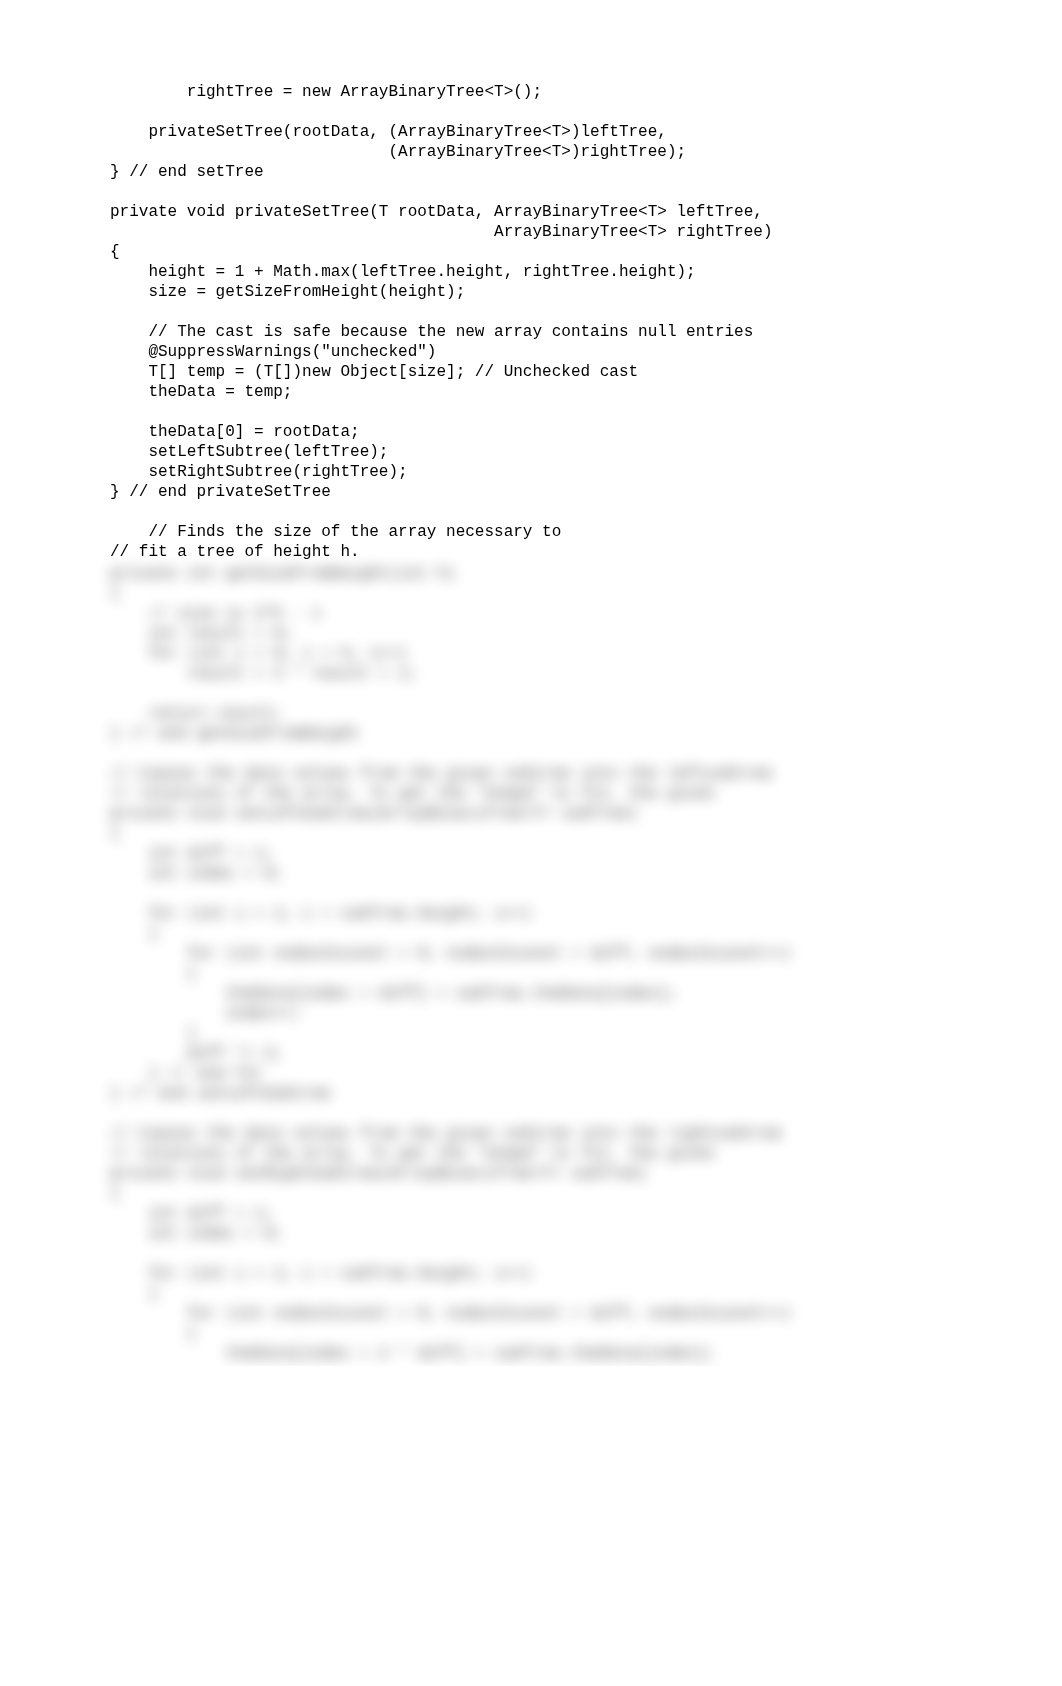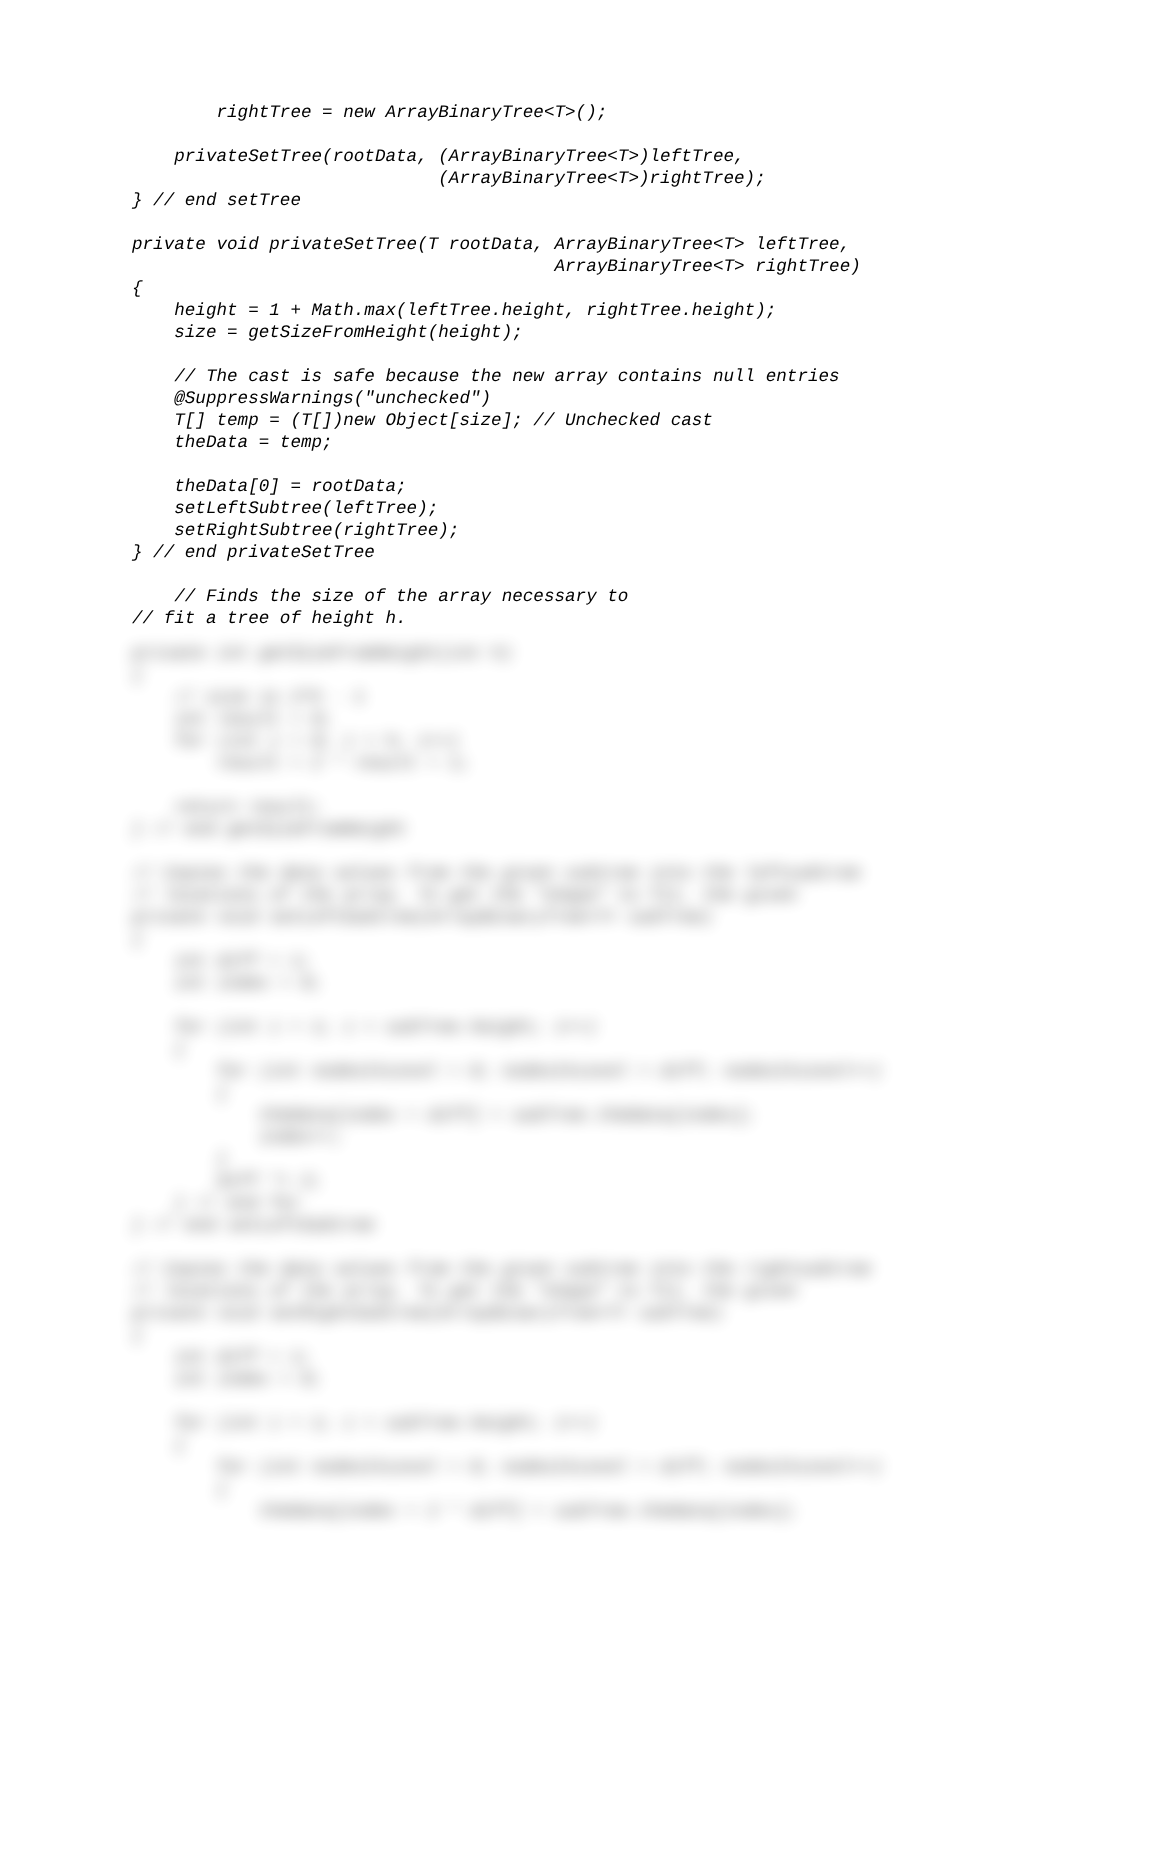--- a/index.html
+++ b/index.html
@@ -10,24 +10,23 @@
     font-family: "Courier New", Courier, monospace;
     font-size: 16px;
     line-height: 1.25;
     color: #000000;
   }
   .page {
     padding: 80px 0 0 0;
   }
   .code-block {
     white-space: pre;
-    margin: 12px;
+    margin: 2px;
     padding: 0;
     font-family: "Courier New", Courier, monospace;
-    font-style: italic;
   }
   .clear-region {
     padding-left: 108px;
   }
   .blurred-region {
     padding-left: 108px;
     filter: blur(7px);
     opacity: 0.75;
     user-select: none;
   }

